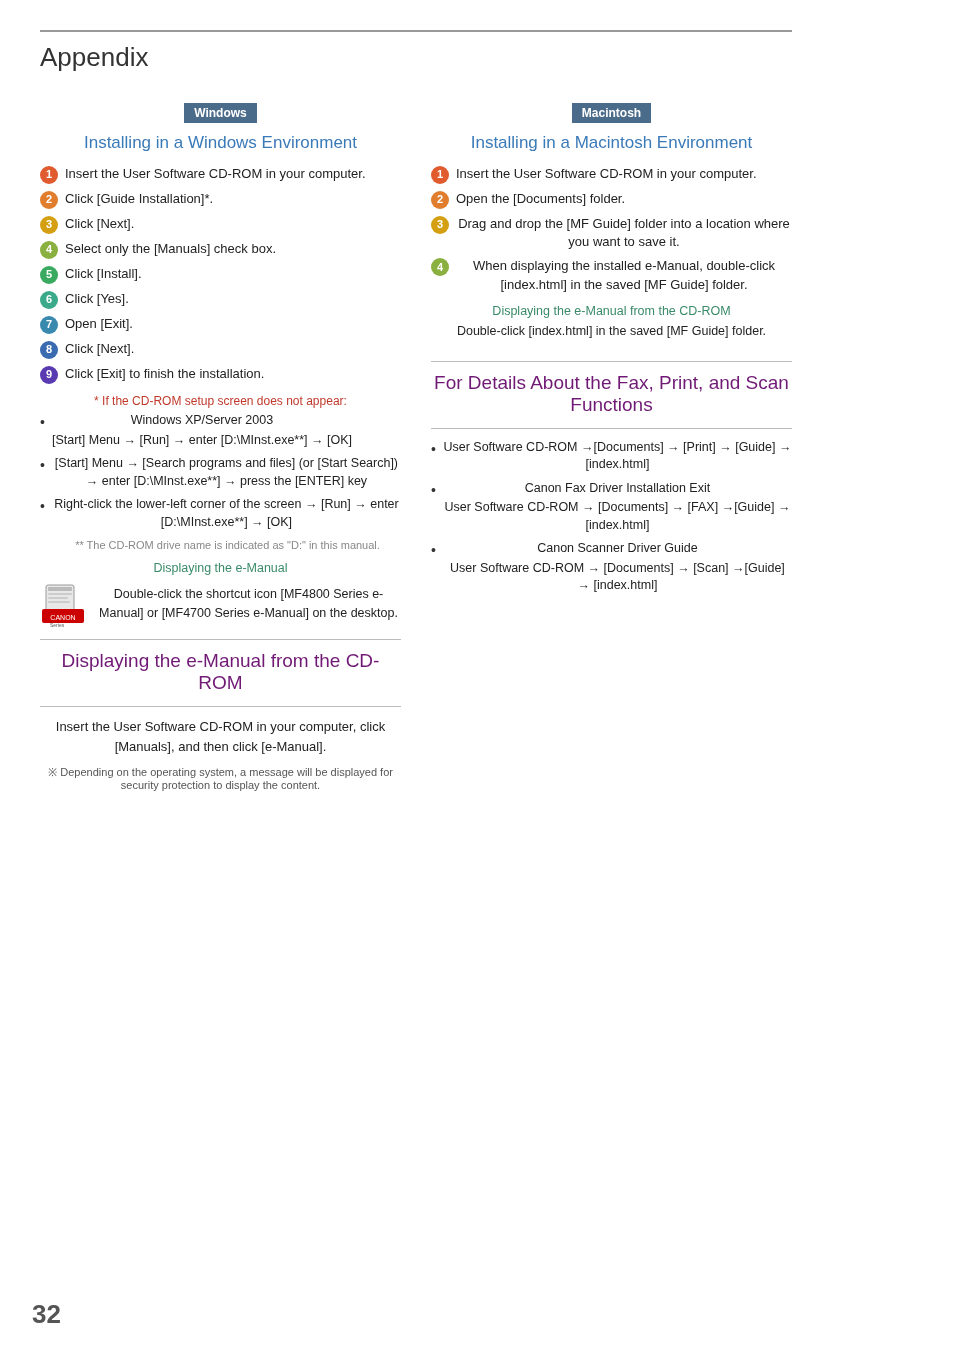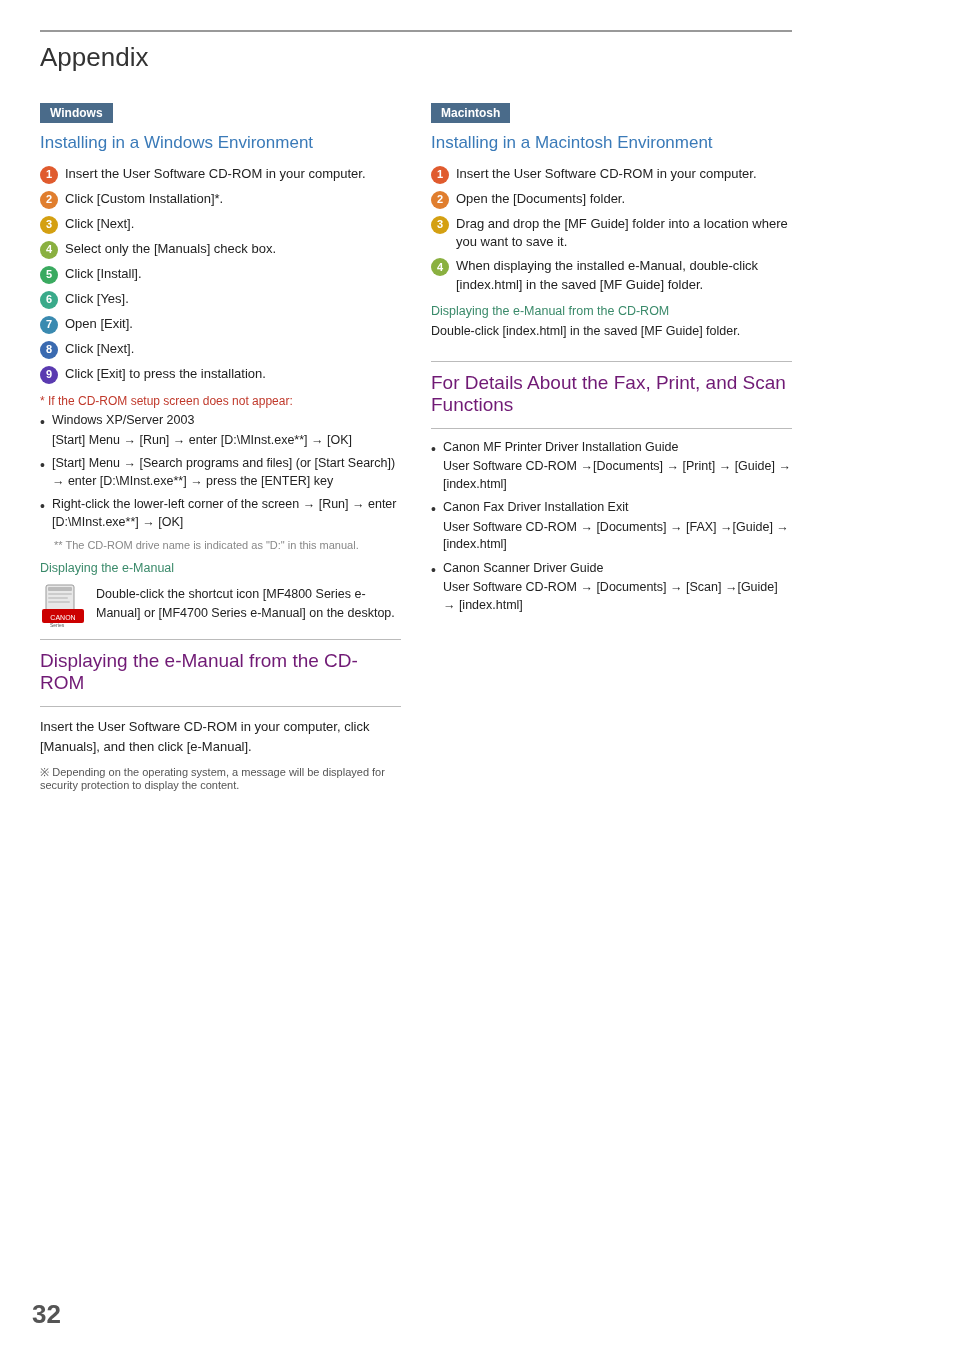--- a/index.html
+++ b/index.html
@@ -26,20 +26,21 @@
     .page-title {
       font-size: 26px;
       font-weight: normal;
       color: #333;
       margin-bottom: 30px;
     }
     .two-col {
       display: flex;
       gap: 30px;
       margin-top: 21px;
+      text-align: center;
     }
     .col-left {
       flex: 1;
       min-width: 0;
     }
     .col-right {
       flex: 1;
       min-width: 0;
     }
     .section-badge {
@@ -192,21 +193,21 @@
       <div class="section-badge">Windows</div>
       <div class="section-heading">Installing in a Windows Environment</div>
 
       <ol class="numbered-list">
         <li>
             <span class="num-circle num-1">1</span>
             <span>Insert the User Software CD-ROM in your computer.</span>
           </li>
         <li>
             <span class="num-circle num-2">2</span>
-            <span>Click [Custom Installation]*.</span>
+            <span>Click [Guide Installation]*.</span>
           </li>
         <li>
             <span class="num-circle num-3">3</span>
             <span>Click [Next].</span>
           </li>
         <li>
             <span class="num-circle num-4">4</span>
             <span>Select only the [Manuals] check box.</span>
           </li>
         <li>
@@ -220,21 +221,21 @@
         <li>
             <span class="num-circle num-7">7</span>
             <span>Open [Exit].</span>
           </li>
         <li>
             <span class="num-circle num-8">8</span>
             <span>Click [Next].</span>
           </li>
         <li>
             <span class="num-circle num-9">9</span>
-            <span>Click [Exit] to press the installation.</span>
+            <span>Click [Exit] to finish the installation.</span>
           </li>
       </ol>
 
       <div class="note-red">* If the CD-ROM setup screen does not appear:</div>
 
       <ul class="bullet-list">
         <li>
           <span class="bullet-dot">•</span>
           <div>
             <div style="font-size:12.5px;margin-bottom:2px;">Windows XP/Server 2003</div>
@@ -314,21 +315,20 @@
 
       <hr class="divider" style="margin-top:20px;">
 
       <div class="section-heading-large">For Details About the Fax, Print, and Scan Functions</div>
       <hr class="divider">
 
       <ul class="bullet-list">
         <li>
           <span class="bullet-dot">•</span>
           <div>
-            <div style="font-size:12.5px;margin-bottom:2px;">Canon MF Printer Driver Installation Guide</div>
             <div style="font-size:12.5px;">User Software CD-ROM →[Documents] → [Print] → [Guide] → [index.html]</div>
           </div>
         </li>
         <li>
           <span class="bullet-dot">•</span>
           <div>
             <div style="font-size:12.5px;margin-bottom:2px;">Canon Fax Driver Installation Exit</div>
             <div style="font-size:12.5px;">User Software CD-ROM → [Documents] → [FAX] →[Guide] → [index.html]</div>
           </div>
         </li>

